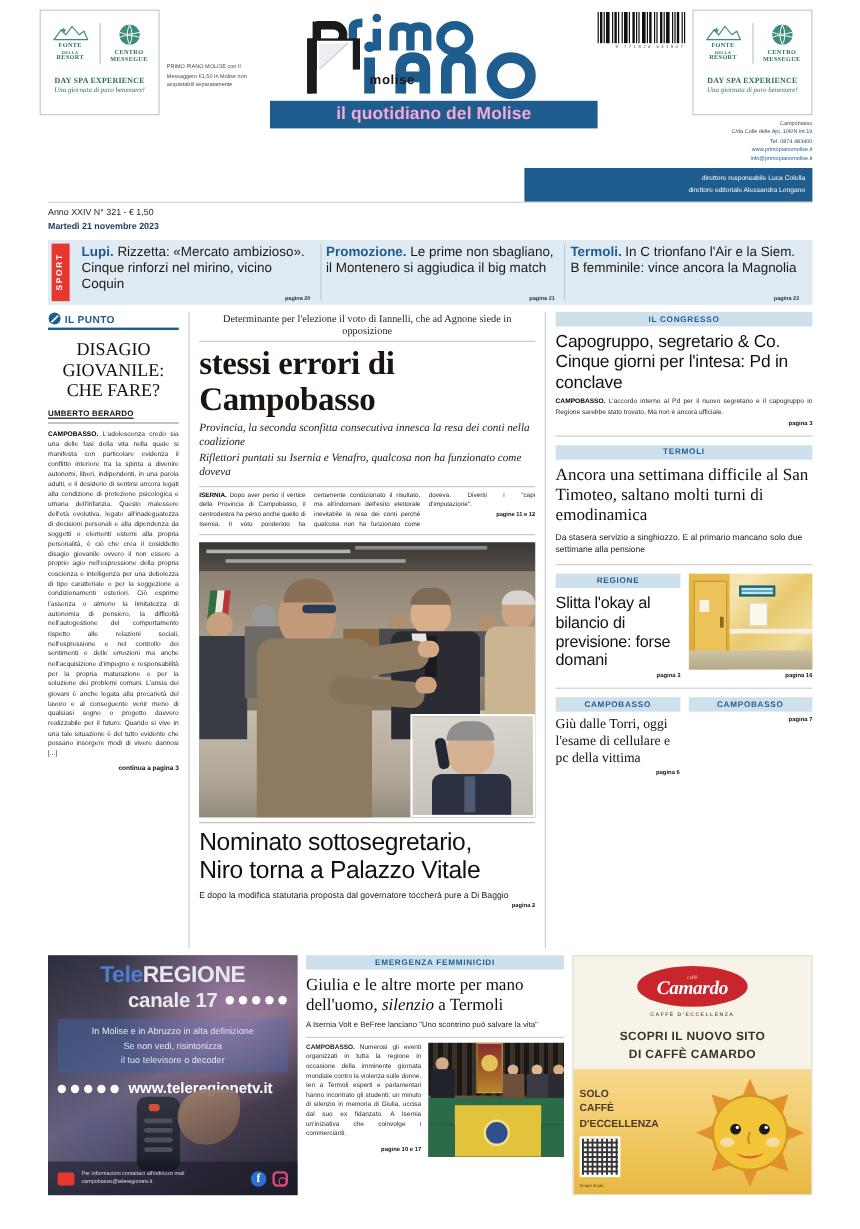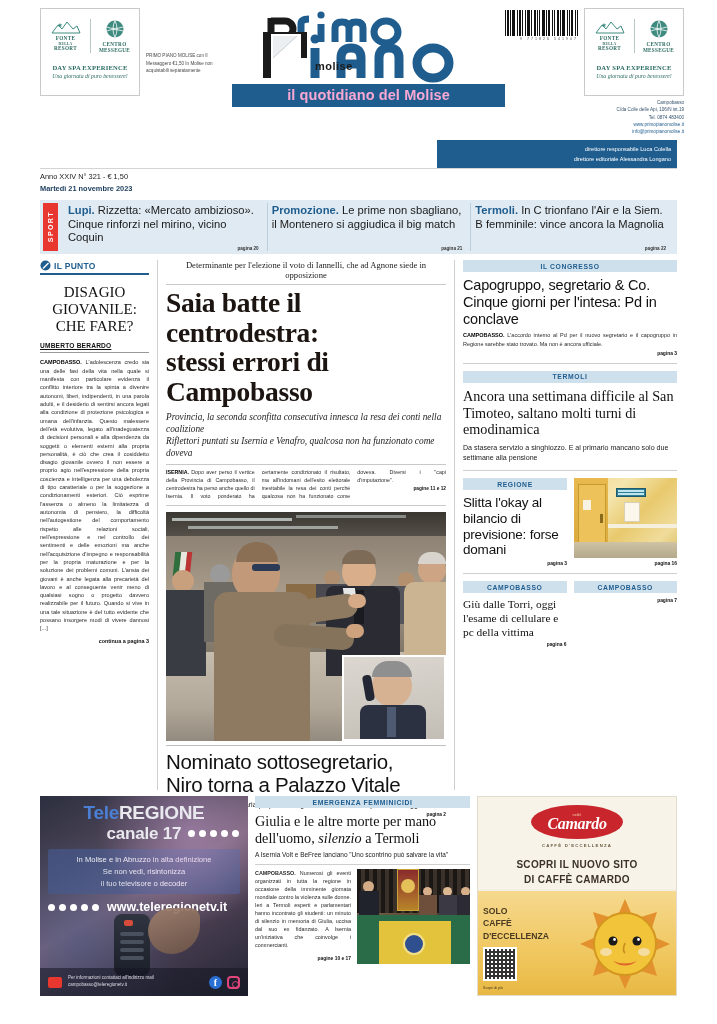--- a/index.html
+++ b/index.html
@@ -16,21 +16,21 @@
     padding: 0;
   }
 
   
   .header {
     position: relative;
     height: 168px;
     padding: 8px 40px 0 40px;
     display: flex;
     align-items: flex-start;
-    justify-content: space-between;
+    justify-content: flex-end;
   }
   .spa-box {
     width: 100px; height: 88px;
     border: 1px solid #c9c9c9;
     background: #fff;
     padding: 4px 2px;
     text-align: center;
     display: flex; flex-direction: column;
     align-items: center; justify-content: flex-start;
   }
@@ -491,21 +491,20 @@
       </div>
       <div class="punto-title">DISAGIO GIOVANILE: CHE FARE?</div>
       <div class="byline">UMBERTO BERARDO</div>
       <div class="body-text"><b>CAMPOBASSO.</b><span> L'adolescenza credo sia una delle fasi della vita nella quale si manifesta con particolare evidenza il conflitto interiore tra la spinta a divenire autonomi, liberi, indipendenti, in una parola adulti, e il desiderio di sentirsi ancora legati alla condizione di protezione psicologica e umana dell'infanzia. Questo malessere dell'età evolutiva, legato all'inadeguatezza di decisioni personali e alla dipendenza da soggetti o elementi esterni alla propria personalità, è ciò che crea il cosiddetto disagio giovanile ovvero il non essere a proprio agio nell'espressione della propria coscienza e intelligenza per una debolezza di tipo caratteriale o per la soggezione a condizionamenti esteriori. Ciò esprime l'assenza o almeno la limitatezza di autonomia di pensiero, la difficoltà nell'autogestione del comportamento rispetto alle relazioni sociali, nell'espressione e nel controllo dei sentimenti e delle emozioni ma anche nell'acquisizione d'impegno e responsabilità per la propria maturazione e per la soluzione dei problemi comuni. L'ansia dei giovani è anche legata alla precarietà del lavoro e al conseguente venir meno di qualsiasi sogno o progetto davvero realizzabile per il futuro. Quando si vive in una tale situazione è del tutto evidente che possano insorgere modi di vivere dannosi [...]</span></div>
       <div class="continua">continua a pagina 3</div>
     </div>
 
     <div class="col-center">
       <div class="kicker">Determinante per l'elezione il voto di Iannelli, che ad Agnone siede in opposizione</div>
       <div class="headline">
-        <div>Saia batte il centrodestra:</div>
         <div>stessi errori di Campobasso</div>
       </div>
       <div class="subhead">
         <div>Provincia, la seconda sconfitta consecutiva innesca la resa dei conti nella coalizione</div>
         <div>Riflettori puntati su Isernia e Venafro, qualcosa non ha funzionato come doveva</div>
       </div>
       <div class="three-col"><b>ISERNIA.</b><span> Dopo aver perso il vertice della Provincia di Campobasso, il centrodestra ha perso anche quello di Isernia. Il voto ponderato ha certamente condizionato il risultato, ma all'indomani dell'esito elettorale inevitabile la resa dei conti perché qualcosa non ha funzionato come doveva. Diversi i "capi d'imputazione".</span>
         <span class="pagineref" style="display:block">pagine 11 e 12</span>
       </div>
 

